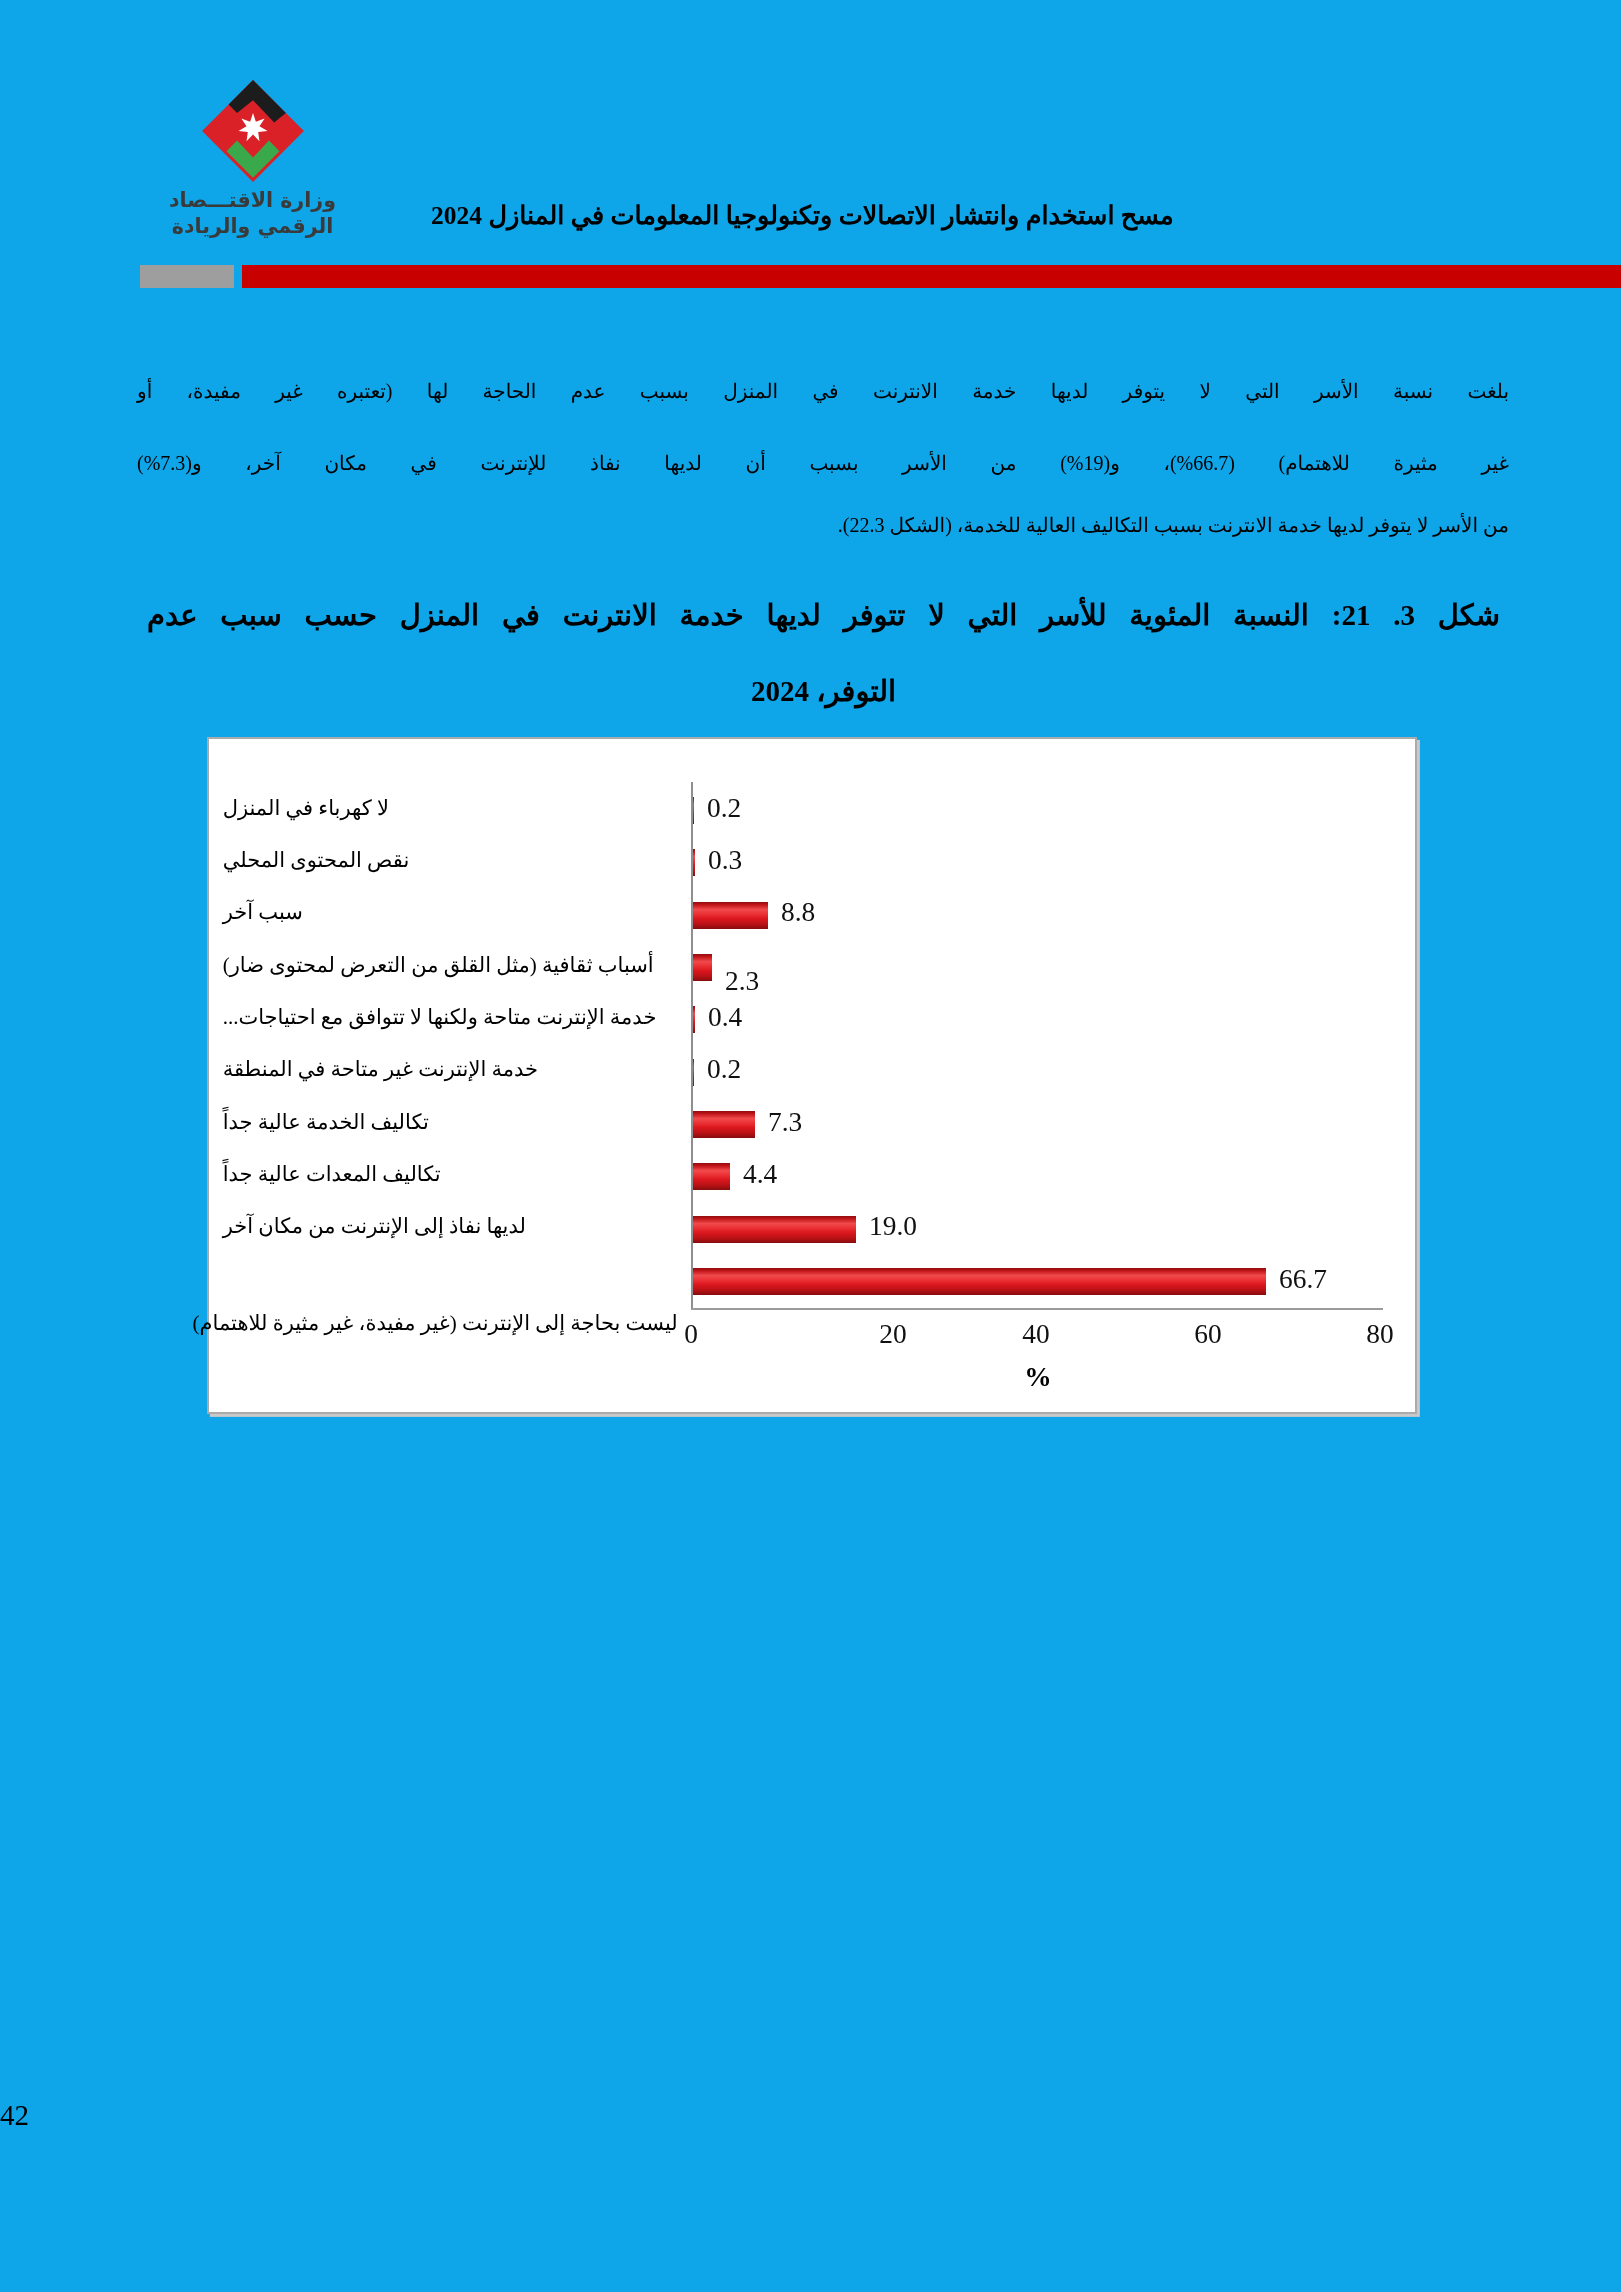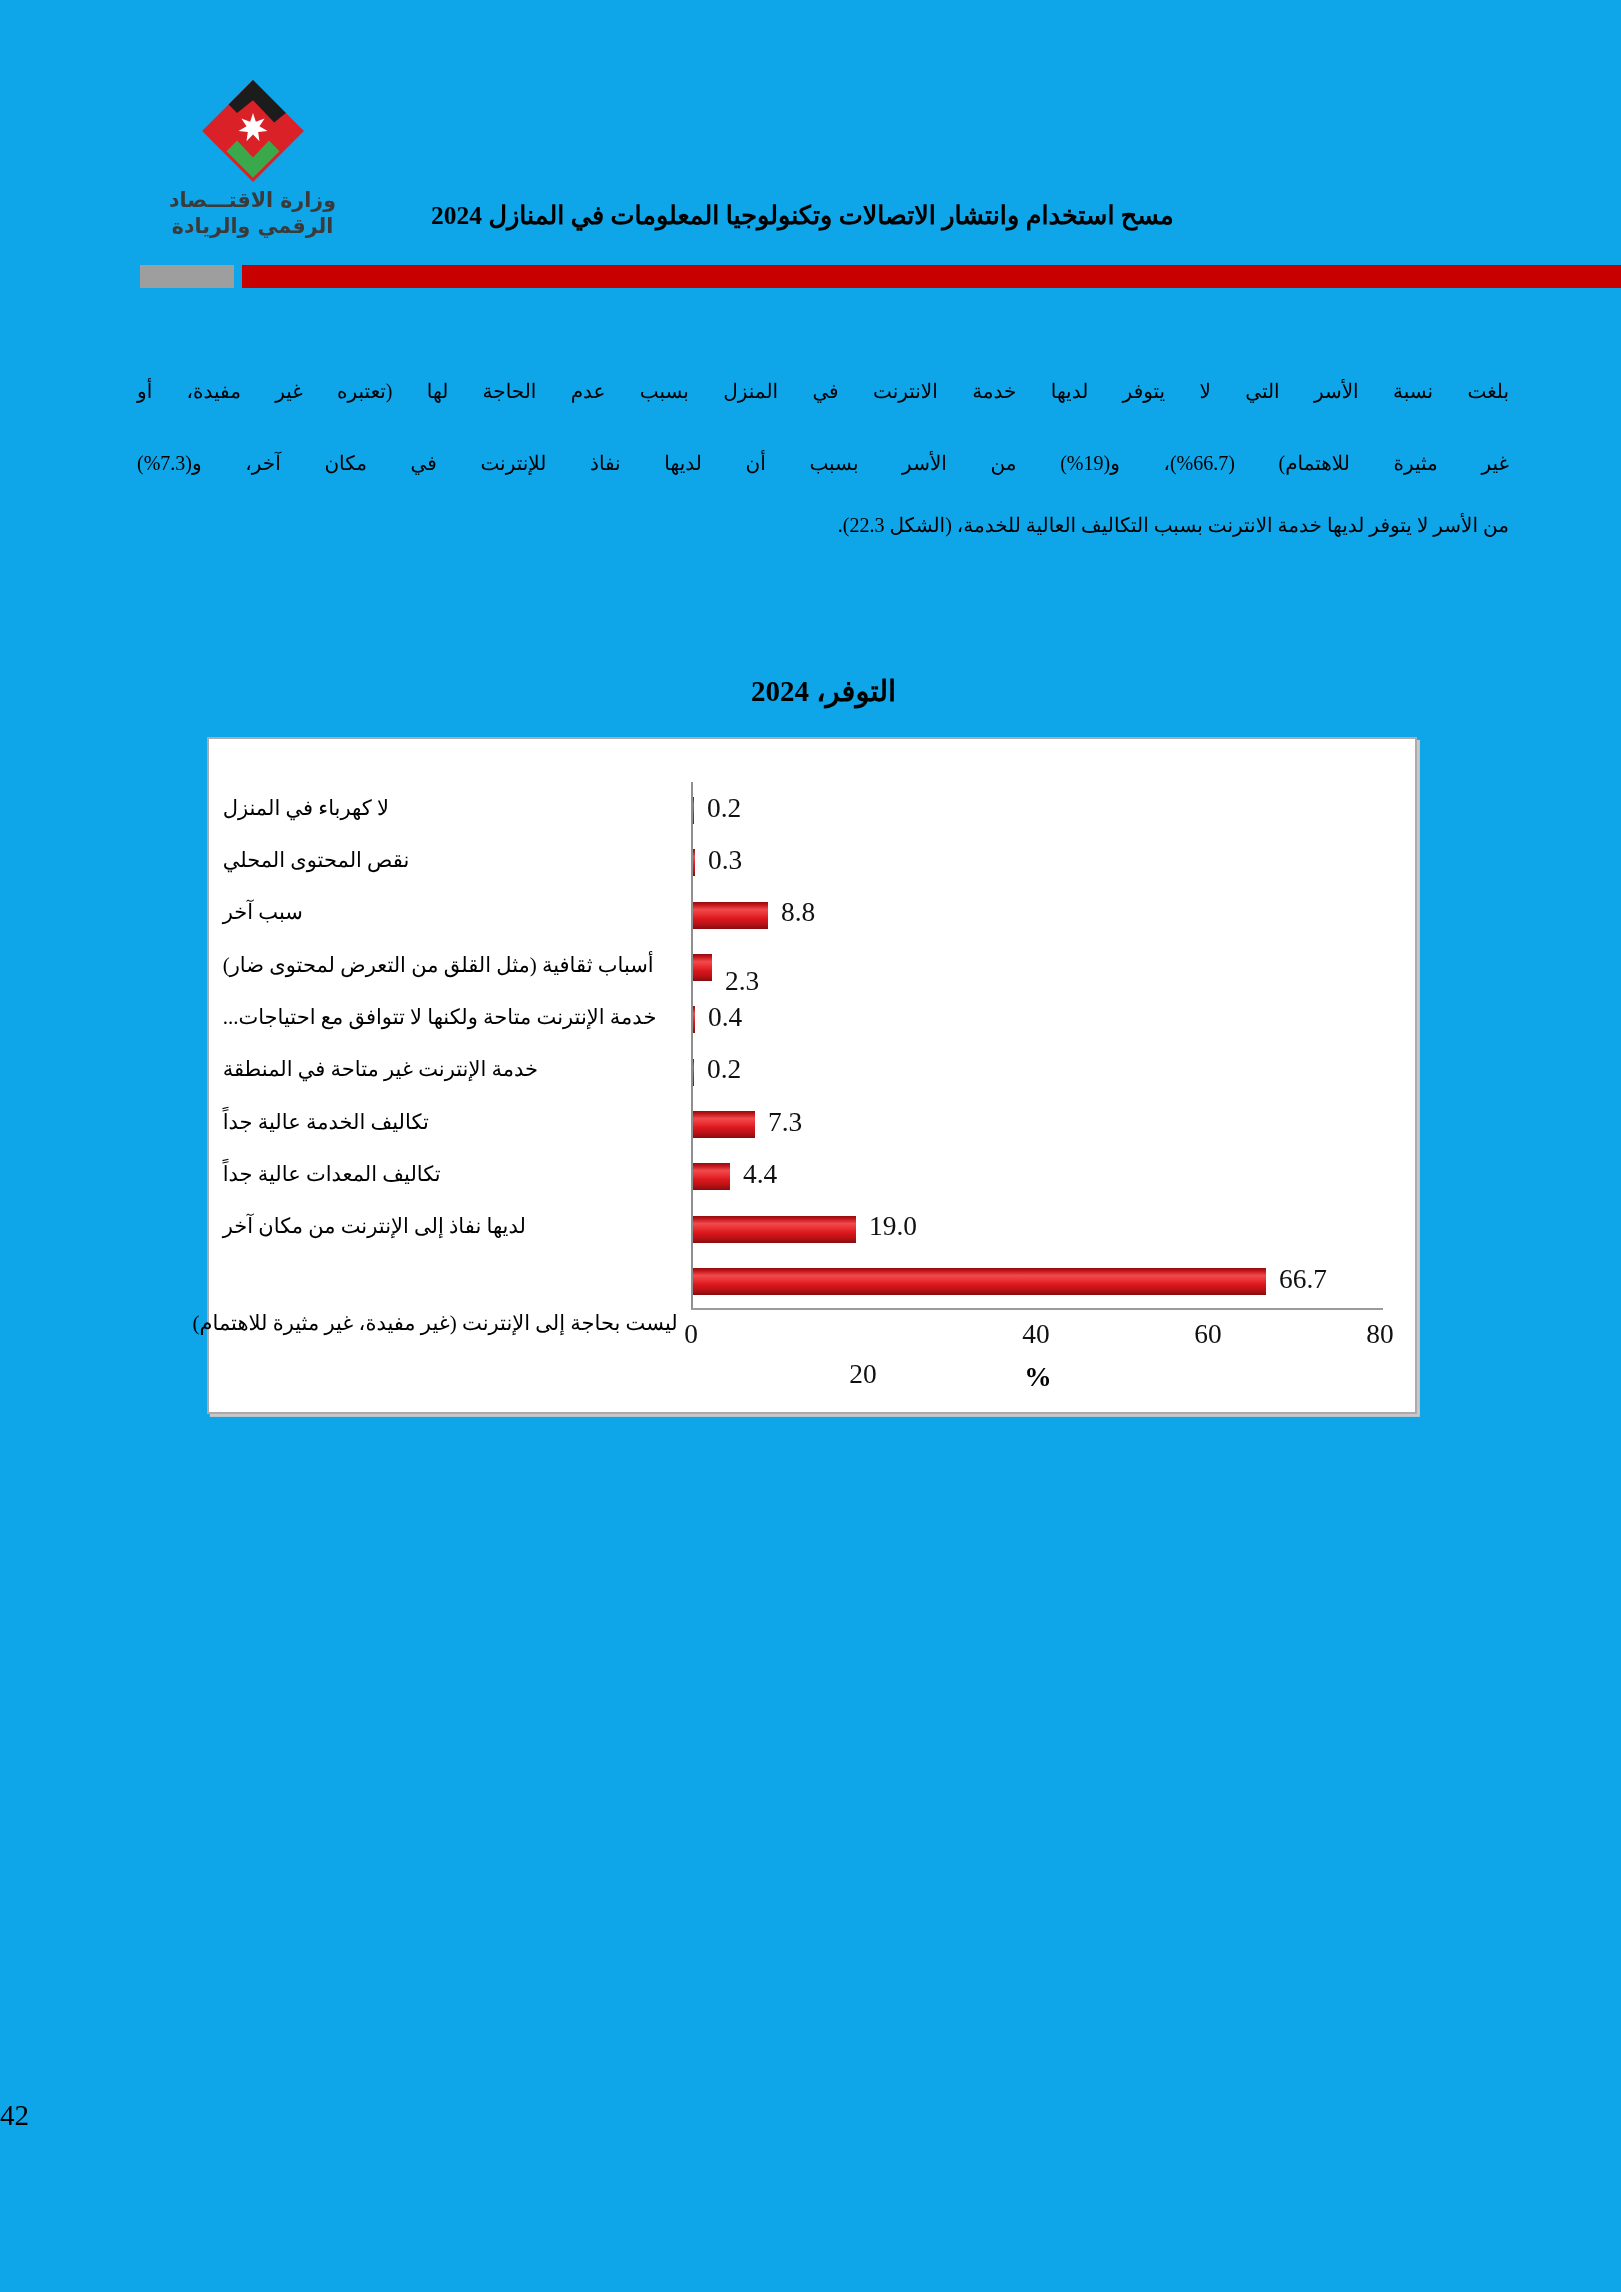--- a/index.html
+++ b/index.html
@@ -86,20 +86,21 @@
   </div>
 
   <div class="header-title">مسح استخدام وانتشار الاتصالات وتكنولوجيا المعلومات في المنازل 2024</div>
   <div class="divider-gray"></div>
   <div class="divider-red"></div>
 
   <div class="para-line para-1 just">بلغت نسبة الأسر التي لا يتوفر لديها خدمة الانترنت في المنزل بسبب عدم الحاجة لها (تعتبره غير مفيدة، أو</div>
   <div class="para-line para-2 just">غير مثيرة للاهتمام) (66.7%)، و(19%) من الأسر بسبب أن لديها نفاذ للإنترنت في مكان آخر، و(7.3%)</div>
   <div class="para-line para-3 r">من الأسر لا يتوفر لديها خدمة الانترنت بسبب التكاليف العالية للخدمة، (الشكل 22.3).</div>
 
+  <div class="fig-title-1">شكل 3. 21: النسبة المئوية للأسر التي لا تتوفر لديها خدمة الانترنت في المنزل حسب سبب عدم</div>
   <div class="fig-title-2">التوفر، 2024</div>
 
   <div class="chart-frame">
     <div id="rows">
         <div class="cat-label" style="top: 57px; width: 455px; text-align: left;">لا كهرباء في المنزل</div>
         <div class="bar" style="left: 483px; top: 58px; width: 2px;"></div>
         <div class="val-label" style="left: 498px; top: 54px;">0.2</div>
         <div class="cat-label" style="top: 109px; width: 455px; text-align: left;">نقص المحتوى المحلي</div>
         <div class="bar" style="left: 483px; top: 110px; width: 2.6px;"></div>
         <div class="val-label" style="left: 499px; top: 106px;">0.3</div>
@@ -125,21 +126,21 @@
         <div class="bar" style="left: 483px; top: 477px; width: 164px;"></div>
         <div class="val-label" style="left: 660px; top: 472px;">19.0</div>
         <div class="cat-label" style="top: 528px; width: 455px; text-align: left; margin-top: 44px;">ليست بحاجة إلى الإنترنت (غير مفيدة، غير مثيرة للاهتمام)</div>
         <div class="bar" style="left: 483px; top: 529px; width: 574px;"></div>
         <div class="val-label" style="left: 1070px; top: 525px;">66.7</div>
       </div>
     <div class="axis-y"></div>
     <div class="axis-x"></div>
     <div id="ticks">
         <div class="tick-label" style="left: 482px;">0</div>
-        <div class="tick-label" style="left: 654px; margin-top: 40px;">20</div>
+        <div class="tick-label" style="left: 684px;">20</div>
         <div class="tick-label" style="left: 827px;">40</div>
         <div class="tick-label" style="left: 999px;">60</div>
         <div class="tick-label" style="left: 1171px;">80</div>
       </div>
     <div class="x-axis-title">%</div>
   </div>
 
   <div class="page-number">42</div>
 
 </div>

